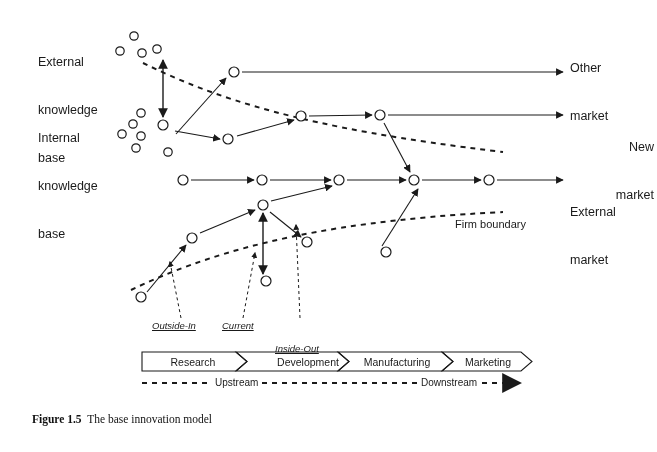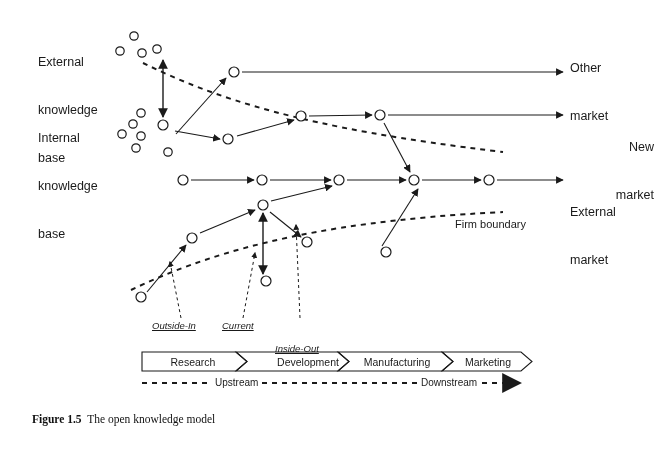--- a/index.html
+++ b/index.html
@@ -214,15 +214,15 @@
   <div class="label-text mode-label" style="left:275px; top:327px;margin-top:16px;">Inside-Out</div>
 
   <div class="label-text stage-label" style="left:150px; top:356px; width:86px;">Research</div>
   <div class="label-text stage-label" style="left:262px; top:356px; width:92px;">Development</div>
   <div class="label-text stage-label" style="left:350px; top:356px; width:94px;">Manufacturing</div>
   <div class="label-text stage-label" style="left:452px; top:356px; width:72px;">Marketing</div>
 
   <div class="label-text flow-label" style="left:212px; top:377px;">Upstream</div>
   <div class="label-text flow-label" style="left:418px; top:377px;">Downstream</div>
 
-  <div id="figure-caption"><span class="cap-num">Figure 1.5</span>  <span>The open knowledge model</span></div>
+  <div id="figure-caption"><span class="cap-num">Figure 1.5</span>  <span>The base innovation model</span></div>
 
 </div>
 
 </body></html>

